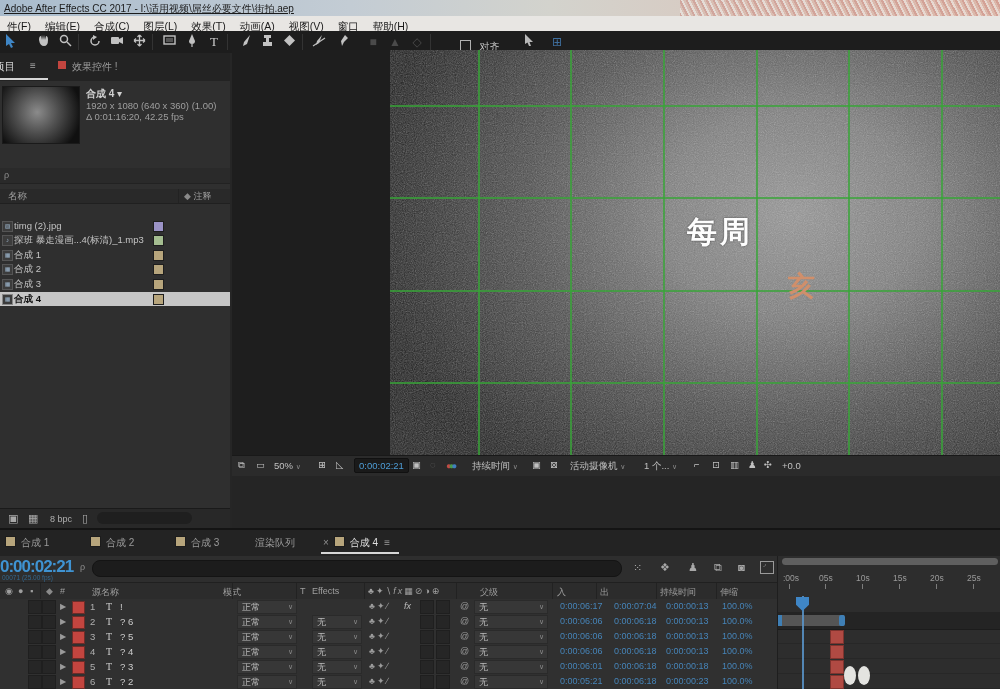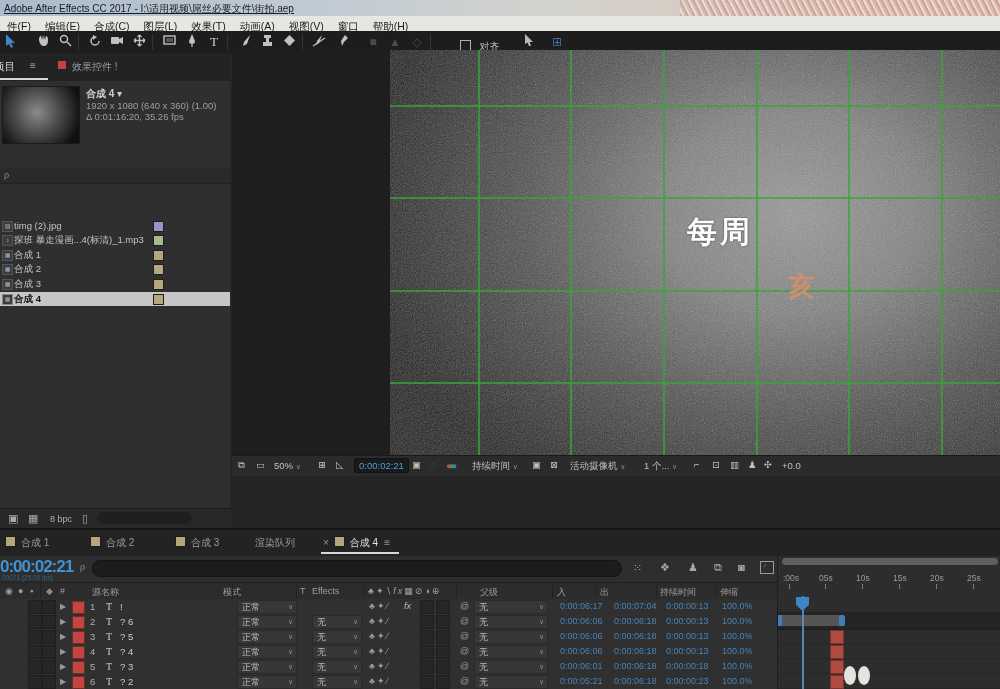--- a/index.html
+++ b/index.html
@@ -180,26 +180,31 @@
       <div class="abs" style="left:-6px;top:7px;font-size:10.5px;color:#d2d2d2">项目</div>
       <div class="abs icon" style="left:30px;top:8px;font-size:10px">≡</div>
       <div class="tab-underline" style="left:0;top:25px;width:48px"></div>
       <div class="abs" style="left:58px;top:8px;width:8px;height:8px;background:#c2453f"></div>
       <div class="abs" style="left:72px;top:7px;font-size:10px;color:#9a9a9a"><span>效果控件</span> <span>!</span></div>
     </div>
 
     <div class="abs" style="left:2px;top:33px;width:76px;height:56px;background:radial-gradient(circle at 45% 45%,#8b8b8b 0%,#4f4f4f 40%,#101010 85%);border:1px solid #1a1a1a"></div>
     <div class="abs" style="left:86px;top:34px;font-size:10px;color:#d0d0d0;font-weight:bold"><span>合成 4</span> ▾</div>
     <div class="abs smalltxt" style="left:86px;top:47px">1920 x 1080  (640 x 360) (1.00)</div>
-    <div class="abs smalltxt" style="left:86px;top:58px">Δ <span>0:01:16:20, 35.26 fps</span></div>
+    <div class="abs smalltxt" style="left:86px;top:58px">Δ <span>0:01:16:20, 42.25 fps</span></div>
 
     <div class="abs" style="left:0;top:115px;width:230px;height:15px;background:#2a2a2a;border-bottom:1px solid #222">
       <span class="abs" style="left:4px;top:2px;font-size:9px;color:#8f8f8f">ρ</span>
     </div>
 
+    <div class="abs" style="left:0;top:136px;width:230px;height:14px;background:#292929;border-bottom:1px solid #202020">
+      <span class="abs" style="left:8px;top:1px;font-size:9.5px;color:#9f9f9f">名称</span>
+      <span class="abs" style="left:184px;top:1px;font-size:9px;color:#9f9f9f"><span style="color:#8a8a8a">◆</span> <span>注释</span></span>
+      <div class="colsep" style="left:178px;height:14px"></div>
+    </div>
 
     <div class="abs" style="left:0;top:151px;width:230px;height:110px" id="project-items">
         <div class="pitem" style="top: 14.6px;">
           <span class="ticon">▨</span>
           <span class="nm">timg (2).jpg</span>
           <span class="lbl" style="background: rgb(155, 147, 198);"></span>
         </div>
         <div class="pitem" style="top: 29.2px;">
           <span class="ticon">♪</span>
           <span class="nm">探班 暴走漫画...4(标清)_1.mp3</span>

